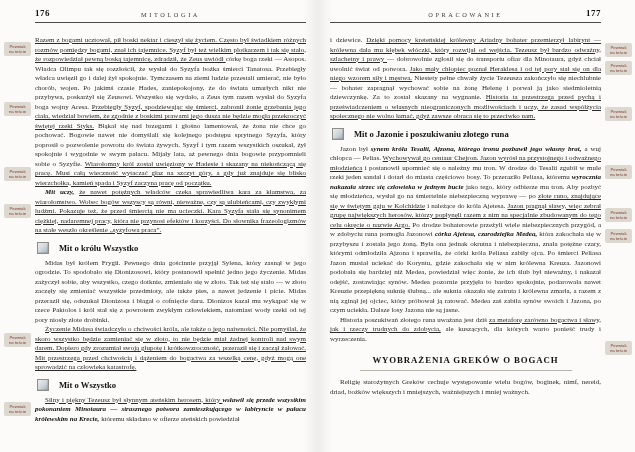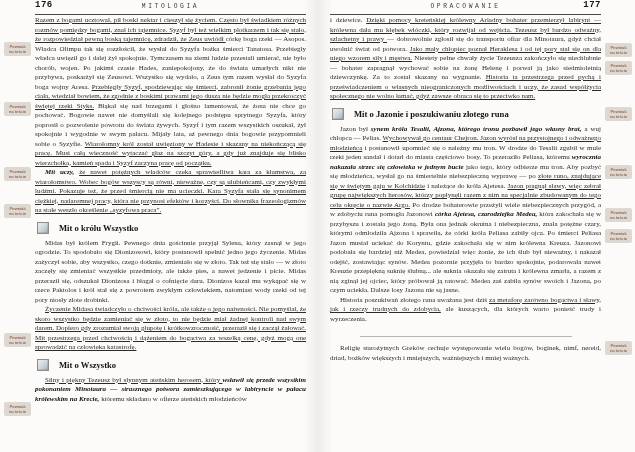--- a/index.html
+++ b/index.html
@@ -3,28 +3,28 @@
 <meta charset="utf-8">
 <style>
   html,body{margin:0;padding:0;background:#d8d6d2;}
   .spread{position:relative;width:635px;height:452px;background:#fcfbf9;overflow:hidden;
           font-family:"Liberation Serif",serif;color:#2b2b2b;}
   .gutter{position:absolute;left:303px;top:0;width:30px;height:452px;
           background:linear-gradient(90deg,rgba(0,0,0,0) 0%,rgba(0,0,0,0.06) 50%,rgba(0,0,0,0) 100%);}
   .page{position:absolute;top:0;}
   .page.left{left:35px;width:271px;}
   .page.right{left:330px;width:271px;}
-  .pagehead{position:relative;height:14px;font-family:Liberation Mono, monospace;}
+  .pagehead{position:relative;height:14px;margin-top:8px;font-family:Liberation Serif, serif;}
   .pgnum{font-weight:bold;font-size:9px;color:#151515;letter-spacing:0.5px;}
   .page.left .pgnum{position:absolute;left:0;top:0;}
   .page.right .pgnum{position:absolute;right:0;top:0;}
   .runhead{position:absolute;left:0;right:0;top:2.5px;text-align:center;font-size:6.3px;
            letter-spacing:2.6px;color:#3c3c3c;}
   .headrule{border-top:1.2px solid #4a4a4a;height:0;}
-  .pagebody{margin-top:1px;font-size:7px;line-height:9.5px;text-align:justify;}
+  .pagebody{margin-top:13px;font-size:7px;line-height:9.5px;text-align:justify;}
   p.para{margin:0;}
   p.para.indent{text-indent:10px;}
   .u{text-decoration:underline;text-decoration-thickness:0.6px;text-underline-offset:1.3px;}
   .b{font-weight:bold;color:#101010;font-style:italic;}
   .h-myth{display:flex;align-items:center;gap:10px;margin:6px 0 5px 2px;}
   .h-icon{flex:0 0 auto;width:12px;height:12px;border:1px solid #8d8d8b;box-sizing:border-box;
           background:linear-gradient(135deg,#efede9 0%,#cdd4d8 55%,#a2afb8 100%);
           box-shadow:inset -1px -1px 0 rgba(0,0,0,0.10);}
   .h-text{font-weight:bold;font-size:8.6px;color:#121212;line-height:12px;}
   .h-big{margin:12px 0 7px;text-align:center;}
@@ -53,39 +53,39 @@
         <div class="h-myth">
           <span class="h-icon"></span>
           <span class="h-text">Mit o królu Wszystko</span>
         </div>
         <p class="para indent"><span class="">Midas był królem Frygii. Pewnego dnia gościnnie przyjął Sylena, który zasnął w jego ogrodzie. To spodobało się Dionizosowi, który postanowił spełnić jedno jego życzenie. Midas zażyczył sobie, aby wszystko, czego dotknie, zmieniało się w złoto. Tak też się stało — w złoto zaczęły się zmieniać wszystkie przedmioty, ale także pies, a nawet jedzenie i picie. Midas przeraził się, odszukał Dionizosa i błagał o cofnięcie daru. Dionizos kazał mu wykąpać się w rzece Paktolos i król stał się z powrotem zwykłym człowiekiem, natomiast wody rzeki od tej pory niosły złote drobinki.</span></p>
         <p class="para indent"><span class="u">Życzenie Midasa świadczyło o chciwości króla, ale także o jego naiwności. Nie pomyślał, że skoro wszystko będzie zamieniać się w złoto, to nie będzie miał żadnej kontroli nad swym darem. Dopiero gdy zrozumiał swoją głupotę i krótkowzroczność, przeraził się i zaczął żałować. Mit przestrzega przed chciwością i dążeniem do bogactwa za wszelką cenę, gdyż mogą one sprowadzić na człowieka katastrofę.</span></p>
         <div class="h-myth">
           <span class="h-icon"></span>
           <span class="h-text">Mit o Wszystko</span>
         </div>
-        <p class="para indent"><span class="u">Silny i piękny Tezeusz był słynnym ateńskim herosem, który </span><span class="b">wsławił się przede wszystkim pokonaniem Minotaura — strasznego potwora zamieszkującego w labiryncie w pałacu królewskim na Krecie, </span><span class="">któremu składano w ofierze ateńskich młodzieńców</span></p>
+        <p class="para indent"><span class="u">Silny i piękny Tezeusz był słynnym ateńskim herosem, który </span><span class="b">wsławił się przede wszystkim pokonaniem Minotaura — strasznego potwora zamieszkującego w labiryncie w pałacu królewskim na Krecie, </span><span class="">któremu składano w ofierze ateńskich powiedział</span></p>
       </div>
   </section>
 
   <section class="page right">
     <div class="pagehead">
       <span class="runhead">OPRACOWANIE</span>
       <span class="pgnum">177</span>
     </div>
     <div class="headrule"></div>
     <div class="pagebody">
         <p class="para"><span class="">i dziewice. </span><span class="u">Dzięki pomocy kreteńskiej królewny Ariadny bohater przemierzył labirynt — królewna dała mu kłębek włóczki, który rozwijał od wejścia. Tezeusz był bardzo odważny, szlachetny i prawy </span><span class="">— dobrowolnie zgłosił się do transportu ofiar dla Minotaura, gdyż chciał uwolnić świat od potwora. </span><span class="u">Jako mały chłopiec poznał Heraklesa i od tej pory stał się on dla niego wzorem siły i męstwa.</span><span class=""> Niestety pełne chwały życie Tezeusza zakończyło się niechlubnie — bohater zapragnął wychować sobie na żonę Helenę i porwał ją jako siedmioletnią dziewczynkę. Za to został skazany na wygnanie. </span><span class="u">Historia ta przestrzega przed pychą i przeświadczeniem o własnych nieograniczonych możliwościach i uczy, że zasad współżycia społecznego nie wolno łamać, gdyż zawsze obraca się to przeciwko nam.</span></p>
         <div class="h-myth">
           <span class="h-icon"></span>
           <span class="h-text">Mit o Jazonie i poszukiwaniu złotego runa</span>
         </div>
         <p class="para indent"><span class="">Jazon był </span><span class="b">synem króla Tesalii, Ajzona, którego tronu pozbawił jego własny brat,</span><span class=""> a wuj chłopca — Pelias. </span><span class="u">Wychowywał go centaur Chejron. Jazon wyrósł na przystojnego i odważnego młodzieńca</span><span class=""> i postanowił upomnieć się o należny mu tron. W drodze do Tesalii zgubił w mule rzeki jeden sandał i dotarł do miasta częściowo bosy. To przeraziło Peliasa, któremu </span><span class="b">wyrocznia nakazała strzec się człowieka w jednym bucie</span><span class=""> jako tego, który odbierze mu tron. Aby pozbyć się młodzieńca, wysłał go na śmiertelnie niebezpieczną wyprawę — po </span><span class="u">złote runo, znajdujące się w świętym gaju w Kolchidzie</span><span class=""> i należące do króla Ajetesa. </span><span class="u">Jazon pragnął sławy, więc zebrał grupę największych herosów, którzy popłynęli razem z nim na specjalnie zbudowanym do tego celu okręcie o nazwie Argo.</span><span class=""> Po drodze bohaterowie przeżyli wiele niebezpiecznych przygód, a w zdobyciu runa pomogła Jazonowi </span><span class="b">córka Ajetesa, czarodziejka Medea,</span><span class=""> która zakochała się w przybyszu i została jego żoną. Była ona jednak okrutna i niebezpieczna, znała potężne czary, którymi odmłodziła Ajzona i sprawiła, że córki króla Peliasa zabiły ojca. Po śmierci Peliasa Jazon musiał uciekać do Koryntu, gdzie zakochała się w nim królewna Kreuza. Jazonowi podobała się bardziej niż Medea, powiedział więc żonie, że ich ślub był nieważny, i nakazał odejść, zostawiając synów. Medea pozornie przyjęła to bardzo spokojnie, podarowała nawet Kreuzie przepiękną suknię ślubną... ale suknia okazała się zatruta i królewna zmarła, a razem z nią zginął jej ojciec, który próbował ją ratować. Medea zaś zabiła synów swoich i Jazona, po czym uciekła. Dalsze losy Jazona nie są jasne.</span></p>
         <p class="para indent"><span class="">Historia poszukiwań złotego runa uważana jest dziś </span><span class="u">za metaforę zarówno bogactwa i sławy, jak i rzeczy trudnych do zdobycia,</span><span class=""> ale kuszących, dla których warto ponieść trudy i wyrzeczenia.</span></p>
-        <div class="h-big"><div class="h-big-rule"></div></div>
+        <div class="h-big"><span class="h-big-text">WYOBRAŻENIA GREKÓW O BOGACH</span><div class="h-big-rule"></div></div>
         <p class="para indent"><span class="">Religię starożytnych Greków cechuje występowanie wielu bogów, boginek, nimf, nereid, driad, bożków większych i mniejszych, ważniejszych i mniej ważnych.</span></p>
       </div>
   </section>
 
   <div></div>
   <div></div>
 <div class="mnote" style="left: 4px; top: 42px;">
       <span>Pewniak</span>
       <span>na teście</span>
     </div>

